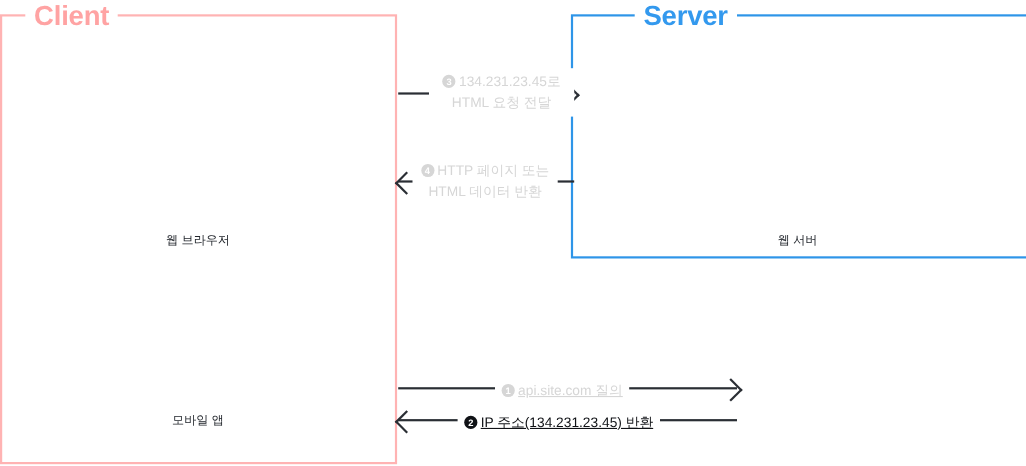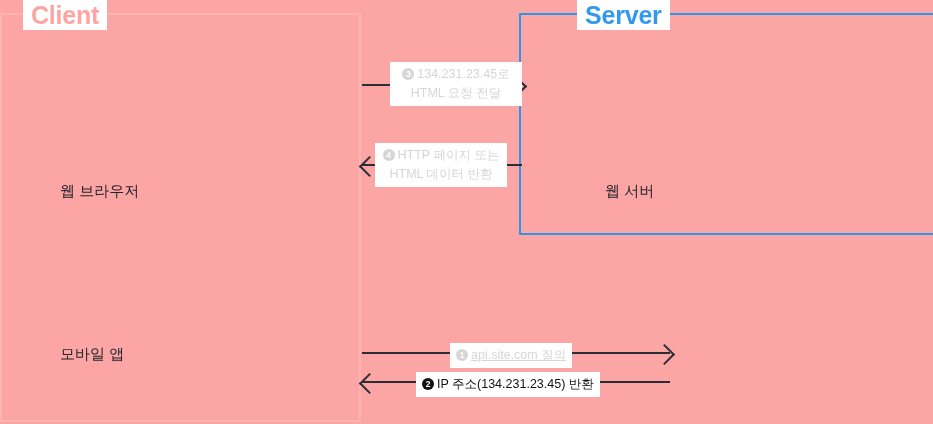--- a/index.html
+++ b/index.html
@@ -7,21 +7,21 @@
     padding: 0;
     background: #000;
   }
   body {
     font-family: "Liberation Sans", "DejaVu Sans", sans-serif;
   }
   #canvas {
     position: relative;
     width: 933px;
     height: 424px;
-    background: #fca5a5;
+    background: #ffffff;
     overflow: hidden;
   }
 
   
   .group-box {
     position: absolute;
     box-sizing: border-box;
     background: transparent;
   }
   #client-box {
@@ -58,24 +58,25 @@
     left: 537px;
     top: 0px;
     color: #3399EE;
     margin-left: 40px;
   }
 
   
   .node-caption {
     position: absolute;
     color: #21252B;
-    font-size: 15px;
+    font-size: 11px;
     line-height: 20px;
     white-space: nowrap;
-    text-align: left;
+    text-align: center;
+    margin-top: 28px;
   }
   #browser-caption { left: 60px; top: 181px; width: 240px; }
   #mobile-caption  { left: 60px; top: 344px; width: 240px; }
   #webserver-caption { left: 605px; top: 181px; width: 240px; }
 
   
   .hline {
     position: absolute;
     height: 2px;
     background: #2A2E34;
@@ -108,21 +109,21 @@
     position: absolute;
     background: #ffffff;
     font-size: 12.5px;
     line-height: 19px;
     white-space: nowrap;
     padding: 3px 6px;
     box-sizing: border-box;
     text-align: center;
   }
   .edge-label.muted { color: #D6D6D6; }
-  .edge-label.strong { color: #101216; }
+  .edge-label.strong { color: #101216; text-decoration: underline; }
 
   #label-3 { left: 375px; top: 62px;  width: 132px; margin-left: 15px; }
   #label-4 { left: 375px; top: 143px; width: 132px; }
   #label-1 { left: 450px; top: 343px; text-decoration: underline; }
   #label-2 { left: 416px; top: 372px; }
 
   .badge {
     display: inline-block;
     width: 12px;
     height: 12px;

